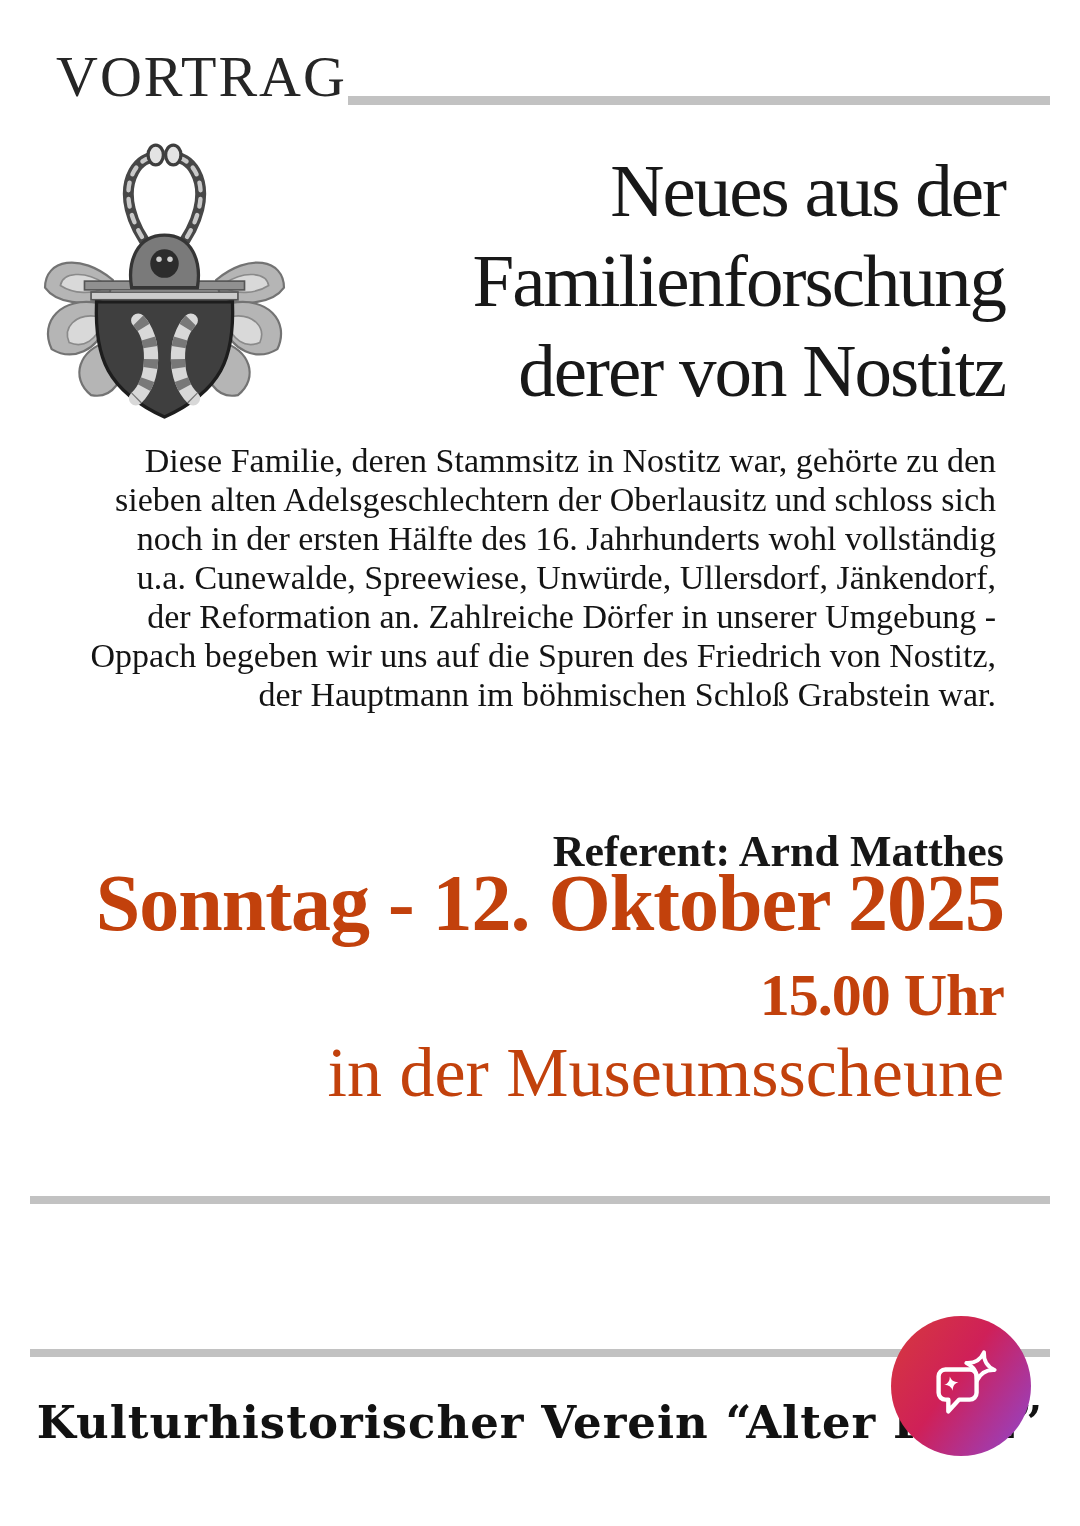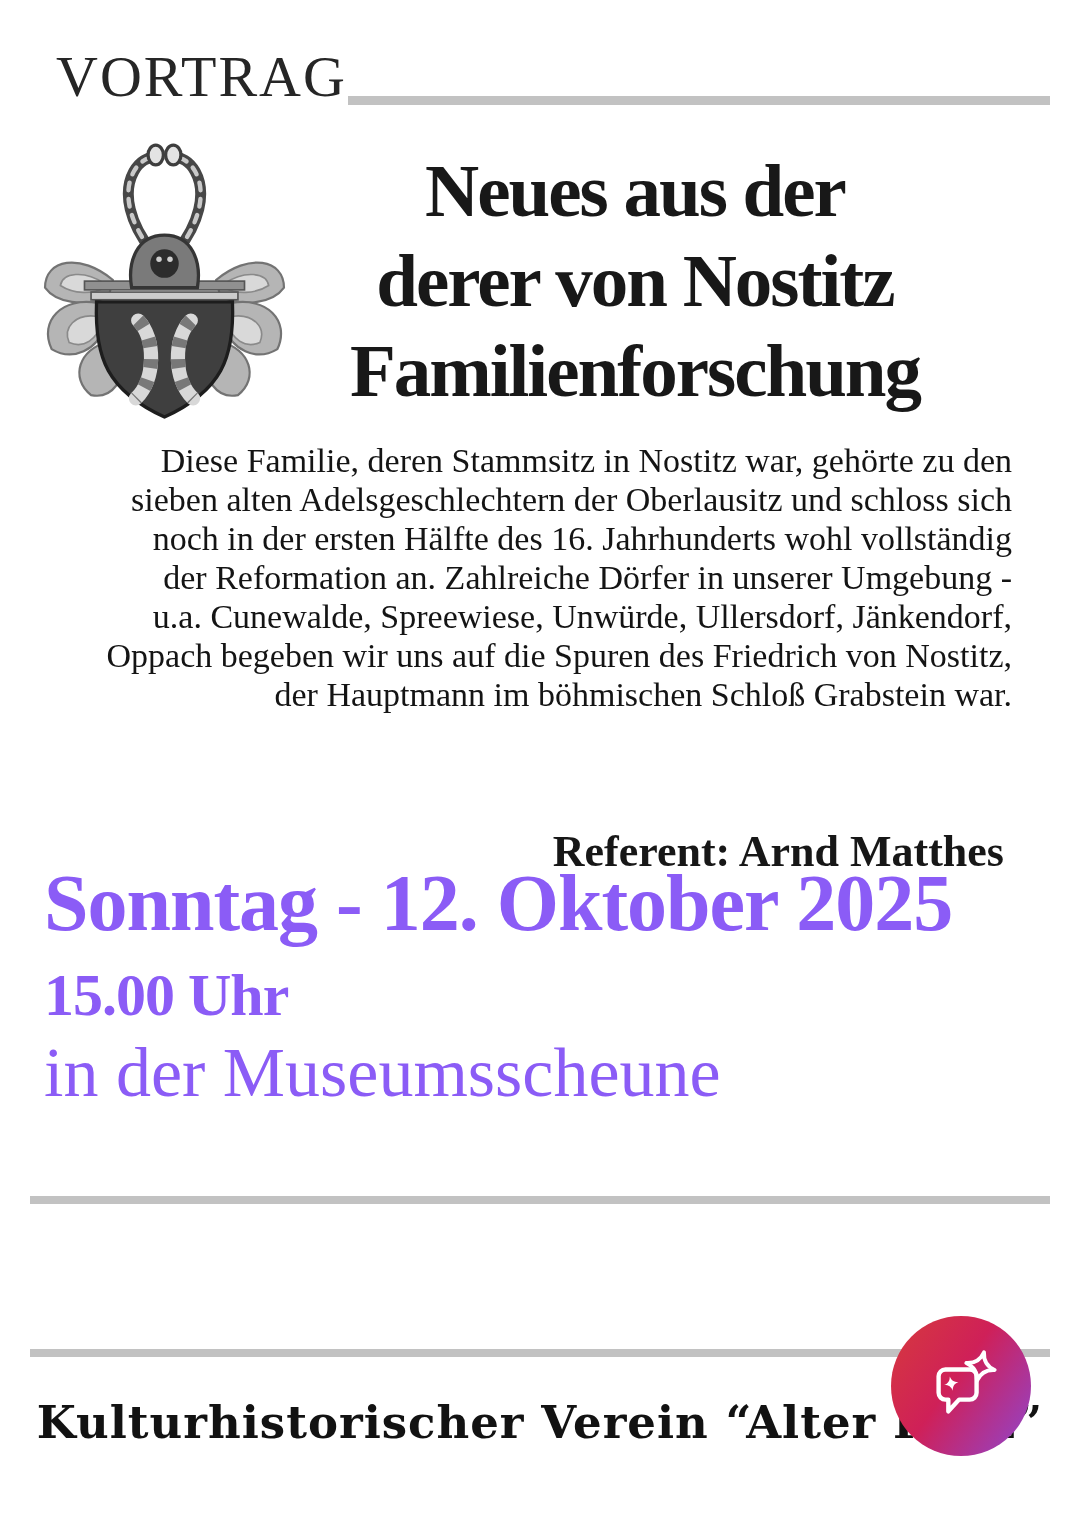--- a/index.html
+++ b/index.html
@@ -28,50 +28,50 @@
   }
   .crest {
     position: absolute;
     left: 22px; top: 143px;
     width: 285px; height: 285px;
   }
   .title {
     position: absolute;
     right: 75px; top: 146px;
     width: 740px;
-    text-align: center;
-    font-weight: 700;
+    text-align: right;
+    font-weight: 400;
     font-size: 75px;
     line-height: 90px;
     letter-spacing: -2px;
     color: #181818;
   }
   .intro {
     position: absolute;
-    left: 30px; right: 68px; top: 441px;
+    left: 30px; right: 84px; top: 441px;
     text-align: right;
     font-size: 34px;
     line-height: 39px;
     color: #141414;
   }
   .referent {
     position: absolute;
     right: 76px; top: 828px;
     text-align: right;
     font-weight: 700;
     font-size: 44px;
     line-height: 1.1;
     color: #171717;
   }
   .datetime {
     position: absolute;
     right: 76px; top: 856px;
     width: 960px;
-    text-align: left;
-    color: #8b5cf6;
+    text-align: right;
+    color: #c2410c;
   }
   .date-line {
     font-weight: 700;
     font-size: 80px;
     line-height: 95px;
     letter-spacing: -1px;
   }
   .time-line {
     font-weight: 700;
     font-size: 60px;
@@ -173,30 +173,30 @@
     <g fill="none">
       <path d="M101,162 C117,178 117,216 99,233" stroke="#d8d8d8" stroke-width="13" stroke-linecap="round"></path>
       <path d="M101,162 C117,178 117,216 99,233" stroke="#787878" stroke-width="13" stroke-dasharray="8 11"></path>
       <path d="M149,162 C133,178 133,216 151,233" stroke="#d8d8d8" stroke-width="13" stroke-linecap="round"></path>
       <path d="M149,162 C133,178 133,216 151,233" stroke="#787878" stroke-width="13" stroke-dasharray="8 11"></path>
     </g>
   </svg>
 
   <div class="title">
     <div>Neues aus der</div>
+    <div>Familienforschung</div>
     <div>derer von Nostitz</div>
-    <div>Familienforschung</div>
   </div>
 
   <div class="intro">
     <div>Diese Familie, deren Stammsitz in Nostitz war, gehörte zu den</div>
     <div>sieben alten Adelsgeschlechtern der Oberlausitz und schloss sich</div>
     <div>noch in der ersten Hälfte des 16. Jahrhunderts wohl vollständig</div>
+    <div>u.a. Cunewalde, Spreewiese, Unwürde, Ullersdorf, Jänkendorf,</div>
     <div>der Reformation an. Zahlreiche Dörfer in unserer Umgebung -</div>
-    <div>u.a. Cunewalde, Spreewiese, Unwürde, Ullersdorf, Jänkendorf,</div>
     <div>Oppach begeben wir uns auf die Spuren des Friedrich von Nostitz,</div>
     <div>der Hauptmann im böhmischen Schloß Grabstein war.</div>
   </div>
 
   <div class="referent">Referent: Arnd Matthes</div>
 
   <div class="datetime">
     <div class="date-line">Sonntag - 12. Oktober 2025</div>
     <div class="time-line">15.00 Uhr</div>
     <div class="venue-line">in der Museumsscheune</div>

